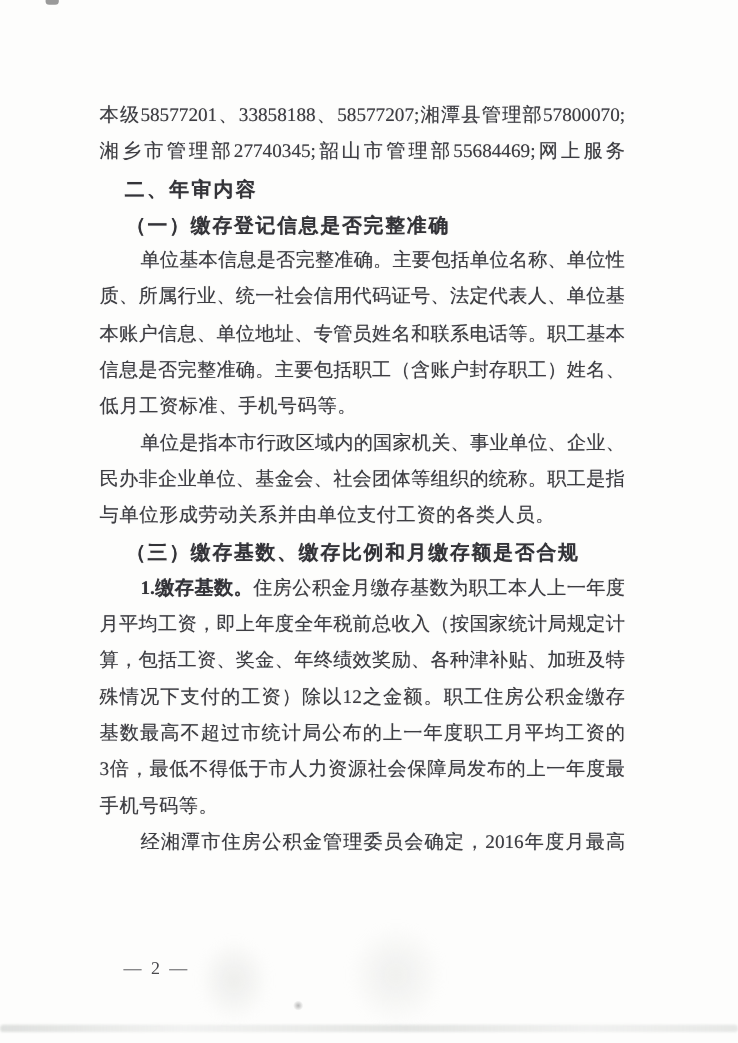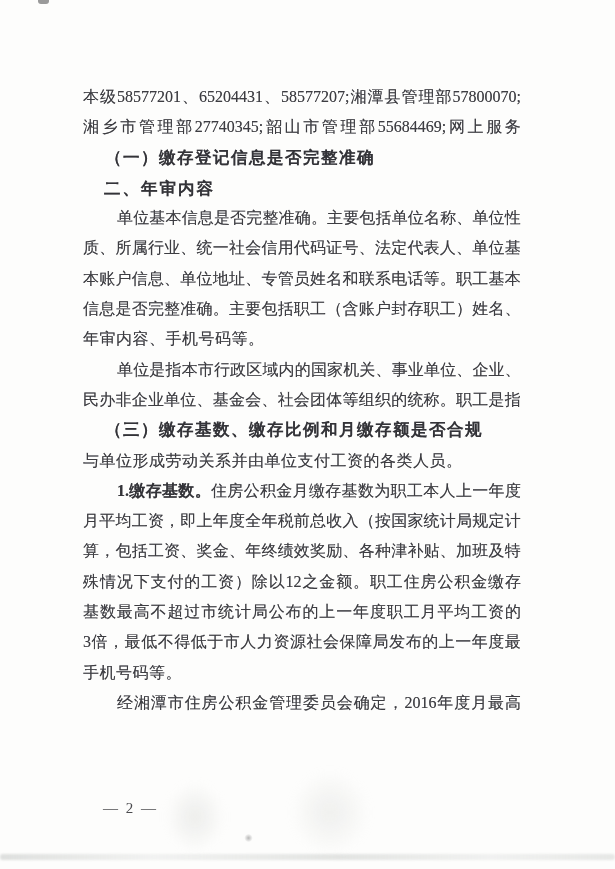--- a/index.html
+++ b/index.html
@@ -91,21 +91,21 @@
 </head>
 <body>
 
 <div class="page">
   <div class="content" id="doc">
       <div class="line fill">
         <span>本</span>
         <span>级</span>
         <span>58577201</span>
         <span>、</span>
-        <span>65204431</span>
+        <span>33858188</span>
         <span>、</span>
         <span>58577207;</span>
         <span>湘</span>
         <span>潭</span>
         <span>县</span>
         <span>管</span>
         <span>理</span>
         <span>部</span>
         <span>57800070;</span>
       </div>
@@ -122,22 +122,22 @@
         <span>市</span>
         <span>管</span>
         <span>理</span>
         <span>部</span>
         <span>55684469;</span>
         <span>网</span>
         <span>上</span>
         <span>服</span>
         <span>务</span>
       </div>
+      <div class="line heading-hei">二、年审内容</div>
       <div class="line heading-kai">（一）缴存登记信息是否完整准确</div>
-      <div class="line heading-hei">二、年审内容</div>
       <div class="line fill indent">
         <span>单</span>
         <span>位</span>
         <span>基</span>
         <span>本</span>
         <span>信</span>
         <span>息</span>
         <span>是</span>
         <span>否</span>
         <span>完</span>
@@ -238,21 +238,21 @@
         <span>户</span>
         <span>封</span>
         <span>存</span>
         <span>职</span>
         <span>工</span>
         <span>）</span>
         <span>姓</span>
         <span>名</span>
         <span>、</span>
       </div>
-      <div class="line">年审内容、手机号码等。</div>
+      <div class="line">低月工资标准、手机号码等。</div>
       <div class="line fill indent">
         <span>单</span>
         <span>位</span>
         <span>是</span>
         <span>指</span>
         <span>本</span>
         <span>市</span>
         <span>行</span>
         <span>政</span>
         <span>区</span>
@@ -295,22 +295,22 @@
         <span>织</span>
         <span>的</span>
         <span>统</span>
         <span>称</span>
         <span>。</span>
         <span>职</span>
         <span>工</span>
         <span>是</span>
         <span>指</span>
       </div>
+      <div class="line">与单位形成劳动关系并由单位支付工资的各类人员。</div>
       <div class="line heading-kai">（三）缴存基数、缴存比例和月缴存额是否合规</div>
-      <div class="line">与单位形成劳动关系并由单位支付工资的各类人员。</div>
       <div class="line fill indent">
         <span class="tok-bold">1.</span>
         <span class="tok-bold">缴</span>
         <span class="tok-bold">存</span>
         <span class="tok-bold">基</span>
         <span class="tok-bold">数</span>
         <span class="tok-bold">。</span>
         <span>住</span>
         <span>房</span>
         <span>公</span>

